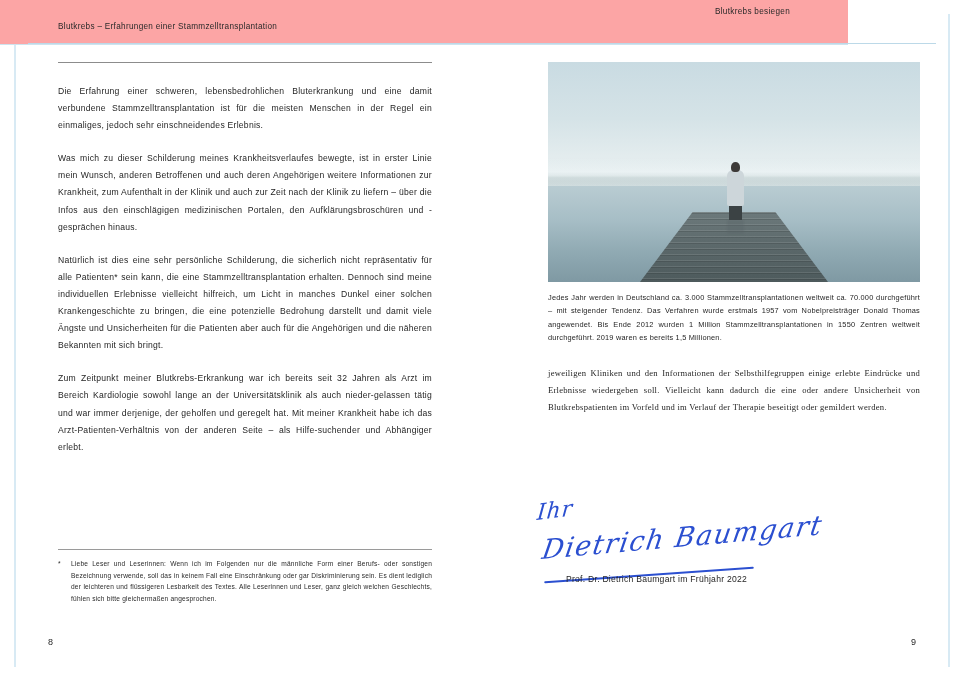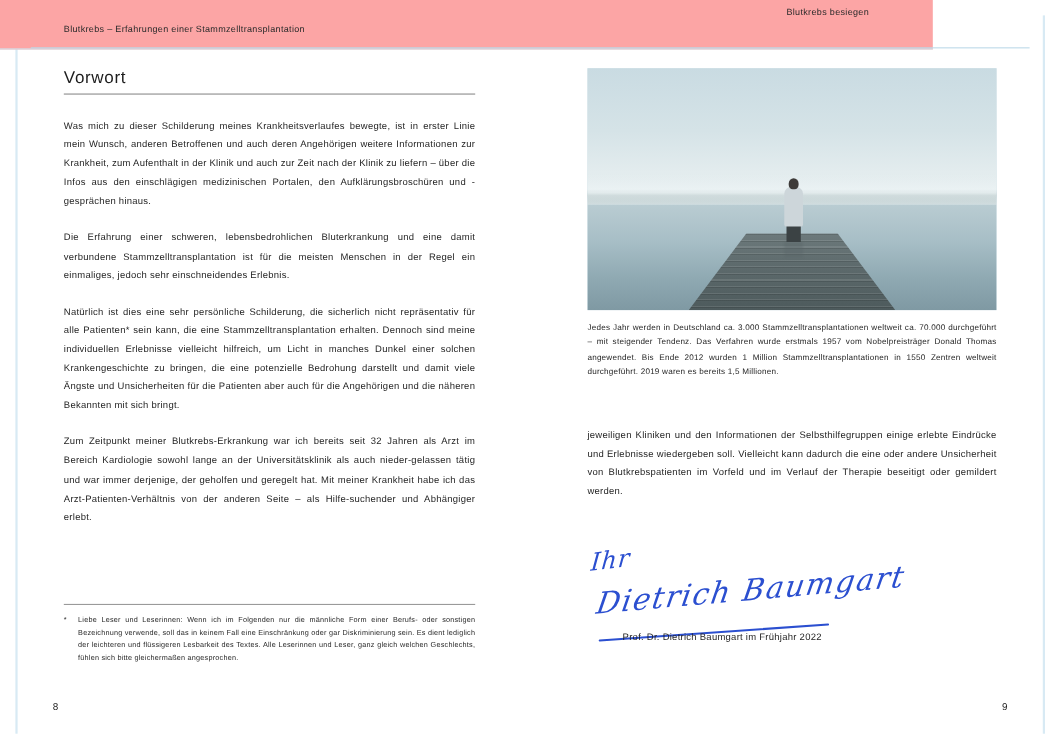--- a/index.html
+++ b/index.html
@@ -72,21 +72,21 @@
 
   
   .col-left {
     position: absolute;
     left: 58px;
     top: 62px;
     width: 374px;
   }
   .col-right {
     position: absolute;
-    left: 534px;
+    left: 548px;
     top: 62px;
     width: 372px;
   }
 
   h1.chapter-title {
     font-size: 15.5px;
     font-weight: normal;
     letter-spacing: 0.6px;
     margin: 0 0 5px 0;
     color: #1d1d1d;
@@ -232,21 +232,22 @@
     margin-top: 9px;
     font-size: 7.4px;
     line-height: 13.4px;
     letter-spacing: 0.2px;
     text-align: justify;
     color: #1f1f1f;
     width: 372px;
   }
 
   .right-body {
-    margin-top: 42px;
+    margin-top: 20px;
+    font-family: Liberation Serif, serif;
   }
   .right-body p.body { text-align: justify; }
 
   
   .signature-block {
     position: absolute;
     left: 534px;
     top: 492px;
     width: 372px;
     height: 100px;
@@ -316,25 +317,24 @@
   <div class="side-bar-left"></div>
   <div class="side-bar-right"></div>
 
   <div class="header-band">
     <div class="header-left">Blutkrebs – Erfahrungen einer Stammzelltransplantation</div>
     <div class="header-right">Blutkrebs besiegen</div>
   </div>
   <div class="header-rule"></div>
 
   <div class="col-left">
-    <h1 class="chapter-title">Vorwort</h1>
     <div class="title-rule"></div>
 
+    <p class="body">Die Erfahrung einer schweren, lebensbedrohlichen Bluterkrankung und eine damit verbundene Stammzelltransplantation ist für die meisten Menschen in der Regel ein einmaliges, jedoch sehr einschneidendes Erlebnis.</p>
     <p class="body">Was mich zu dieser Schilderung meines Krankheitsverlaufes bewegte, ist in erster Linie mein Wunsch, anderen Betroffenen und auch deren Angehörigen weitere Informationen zur Krankheit, zum Aufenthalt in der Klinik und auch zur Zeit nach der Klinik zu liefern – über die Infos aus den einschlägigen medizinischen Portalen, den Aufklärungsbroschüren und -gesprächen hinaus.</p>
-    <p class="body">Die Erfahrung einer schweren, lebensbedrohlichen Bluterkrankung und eine damit verbundene Stammzelltransplantation ist für die meisten Menschen in der Regel ein einmaliges, jedoch sehr einschneidendes Erlebnis.</p>
     <p class="body">Natürlich ist dies eine sehr persönliche Schilderung, die sicherlich nicht repräsentativ für alle Patienten* sein kann, die eine Stammzelltransplantation erhalten. Dennoch sind meine individuellen Erlebnisse vielleicht hilfreich, um Licht in manches Dunkel einer solchen Krankengeschichte zu bringen, die eine potenzielle Bedrohung darstellt und damit viele Ängste und Unsicherheiten für die Patienten aber auch für die Angehörigen und die näheren Bekannten mit sich bringt.</p>
     <p class="body">Zum Zeitpunkt meiner Blutkrebs-Erkrankung war ich bereits seit 32 Jahren als Arzt im Bereich Kardiologie sowohl lange an der Universitätsklinik als auch nieder-gelassen tätig und war immer derjenige, der geholfen und geregelt hat. Mit meiner Krankheit habe ich das Arzt-Patienten-Verhältnis von der anderen Seite – als Hilfe-suchender und Abhängiger erlebt.</p>
   </div>
 
   <div class="footnote-wrap">
     <div class="footnote-rule"></div>
     <div class="footnote">
       <span class="star">*</span>
       <span>Liebe Leser und Leserinnen: Wenn ich im Folgenden nur die männliche Form einer Berufs- oder sonstigen Bezeichnung verwende, soll das in keinem Fall eine Einschränkung oder gar Diskriminierung sein. Es dient lediglich der leichteren und flüssigeren Lesbarkeit des Textes. Alle Leserinnen und Leser, ganz gleich welchen Geschlechts, fühlen sich bitte gleichermaßen angesprochen.</span>
     </div>

